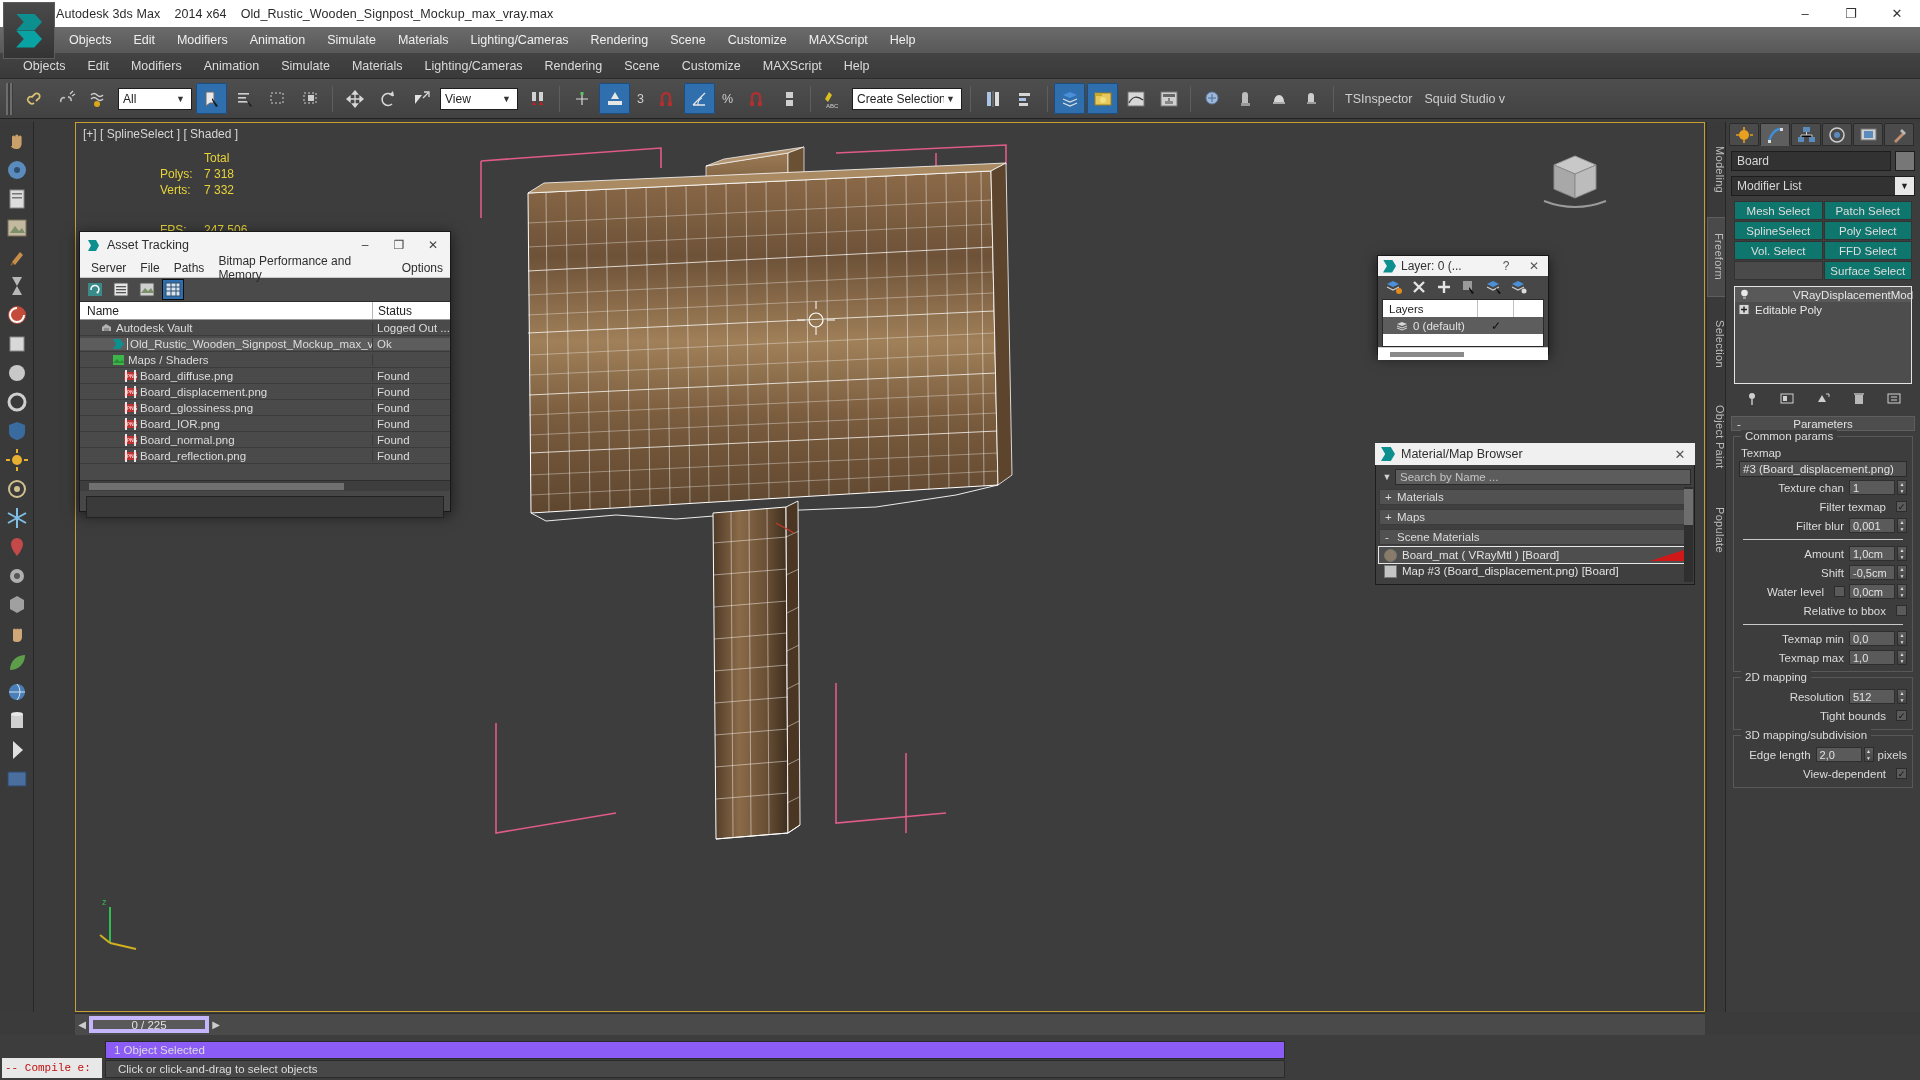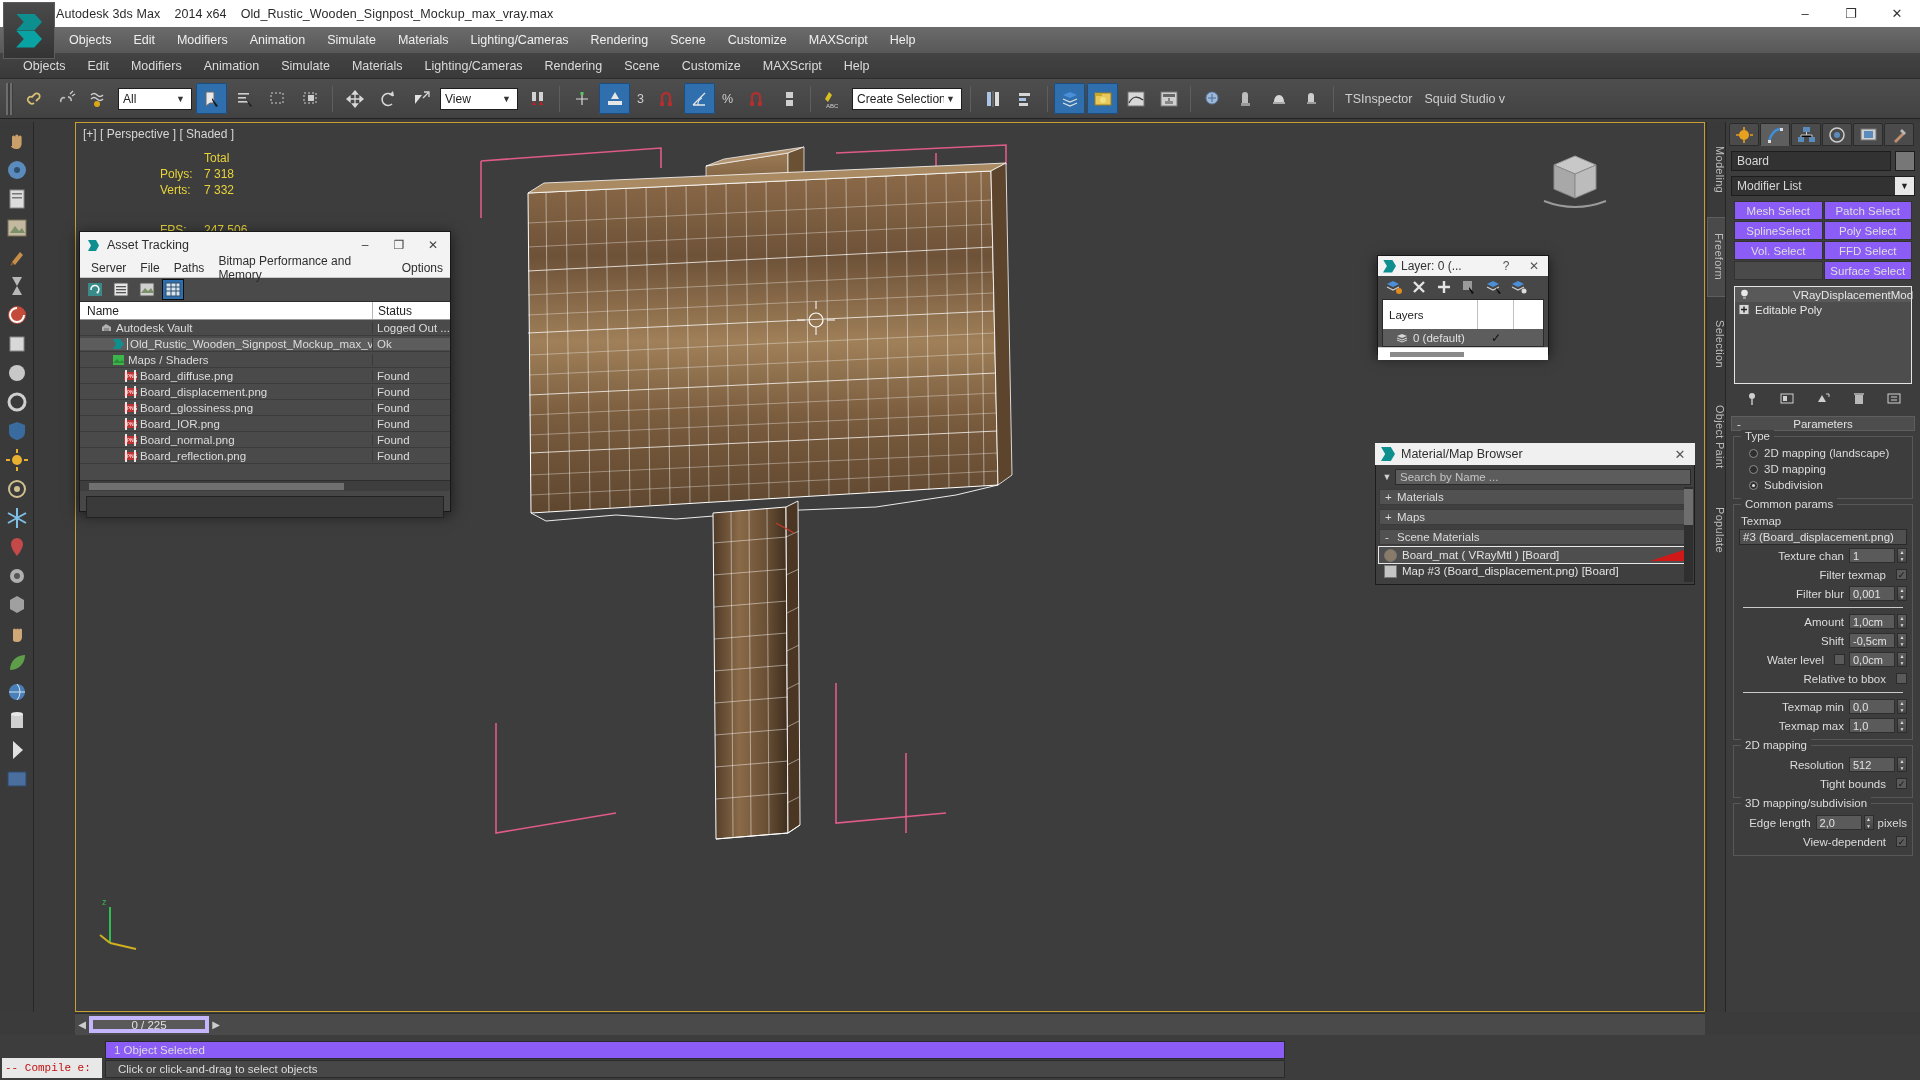--- a/index.html
+++ b/index.html
@@ -125,21 +125,21 @@
     padding-left:5px; color:#333; font-size:12px; }
   #layer-title .ico { width:13px; height:13px; margin-right:5px; background:#0e8f8f;
      clip-path:polygon(0 0,70% 0,100% 50%,70% 100%,0 100%,30% 50%); }
   #layer-title .nm { flex:1; }
   #layer-title .wb { width:28px; text-align:center; color:#555; }
   #layer-tools { height:21px; display:flex; align-items:center; padding-left:5px;
     background:#474747; }
   .ly-btn { width:21px; height:18px; margin-right:4px; display:flex;
     align-items:center; justify-content:center; }
   #layer-grid { margin:2px 4px 0 4px; background:#fff; height:48px; border:1px solid #2a2a2a; }
-  #layer-ghdr { height:29px; display:flex; font-size:11.5px; color:#222; }
+  #layer-ghdr { height:17px; display:flex; font-size:11.5px; color:#222; }
   #layer-ghdr .a { width:95px; padding-left:6px; display:flex; align-items:center;
      border-right:1px solid #c0c0c0; }
   #layer-ghdr .b { width:36px; border-right:1px solid #c0c0c0; }
   #layer-ghdr .c { flex:1; }
   #layer-row { height:17px; display:flex; align-items:center; background:#5d5d5d;
      color:#e0e0e0; font-size:11.5px; }
   #layer-row .a { width:95px; display:flex; align-items:center; padding-left:13px; }
   #layer-row .b { width:36px; text-align:center; color:#111; font-size:12px;
      background:#5d5d5d; }
   #layer-row .c { flex:1; }
@@ -189,21 +189,21 @@
     color:#d8d8d8; font-size:12px; padding-left:5px; display:flex; align-items:center; }
   #cmd-name .col { width:20px; height:20px; background:#777; border:1px solid #1d1d1d;
     margin-left:4px; }
   #cmd-modlist { margin:5px 5px 0 5px; height:20px; background:#323232;
     border:1px solid #1d1d1d; display:flex; align-items:center; }
   #cmd-modlist .t { flex:1; padding-left:5px; font-size:12px; color:#d8d8d8; }
   #cmd-modlist .a { width:19px; height:18px; background:#e8e8e8; color:#222;
     display:flex; align-items:center; justify-content:center; font-size:9px; }
   #cmd-selbtns { margin:5px 8px 0 8px; display:grid; grid-template-columns:1fr 1fr;
     gap:1px; }
-  .selb { height:19px; background:#8b5cf6; border:1px solid #333;
+  .selb { height:19px; background:#0f766e; border:1px solid #333;
     display:flex; align-items:center; justify-content:center; font-size:11.5px;
     color:#dedede; }
   .selb.empty { background:#4a4a4a; }
   #cmd-stack { margin:6px 8px 0 8px; height:98px; background:#4d4d4d;
     border:1px solid #e4e4e4; }
   .stkrow { height:15px; display:flex; align-items:center; font-size:11.5px;
     padding-left:3px; color:#e6e6e6; }
   .stkrow.sel { background:#595959; }
   .stkrow .bi { width:13px; height:11px; margin-right:4px; flex:0 0 13px; }
   #cmd-stacktools { margin:4px 8px 0 8px; height:20px; display:flex;
@@ -656,21 +656,21 @@
       </svg>
     </div>
   <div class="railic">
       <svg width="26" height="26" viewBox="0 0 26 26">
         <rect x="4" y="6" width="18" height="14" fill="#4a6e9e" stroke="#2e4a6e"></rect>
       </svg>
     </div>
 </div>
 
 <div id="viewport">
-  <div id="vp-label">[+] [ Perspective ] [ Shaded ]</div>
+  <div id="vp-label">[+] [ SplineSelect ] [ Shaded ]</div>
   <div id="vp-stats">
     <div><span class="lbl"></span><span class="val">Total</span></div>
     <div><span class="lbl">Polys:</span><span class="val">7 318</span></div>
     <div><span class="lbl">Verts:</span><span class="val">7 332</span></div>
   </div>
   <div id="vp-fps">
     <span class="lbl">FPS:</span><span class="val" style="color:#e8d43a">247,506</span>
   </div>
 
   <svg id="mesh" viewBox="0 0 1630 890">
@@ -1238,35 +1238,20 @@
         </svg>
     </div>
   </div>
 
   <div id="cmd-params">
     <div class="rollup">
       <span class="m">-</span>
       <span>Parameters</span>
     </div>
 
-    <div class="grp">
-      <div class="gt">Type</div>
-      <div class="radio">
-        <span class="r"></span>
-        <span>2D mapping (landscape)</span>
-      </div>
-      <div class="radio">
-        <span class="r"></span>
-        <span>3D mapping</span>
-      </div>
-      <div class="radio">
-        <span class="r on"></span>
-        <span>Subdivision</span>
-      </div>
-    </div>
 
     <div class="grp">
       <div class="gt">Common params</div>
       <div class="txmap">
         <div class="lab">Texmap</div>
         <div class="fld">#3 (Board_displacement.png)</div>
       </div>
       <div class="prow">
         <span class="pl">Texture chan</span>
         <span class="pf">1</span>

